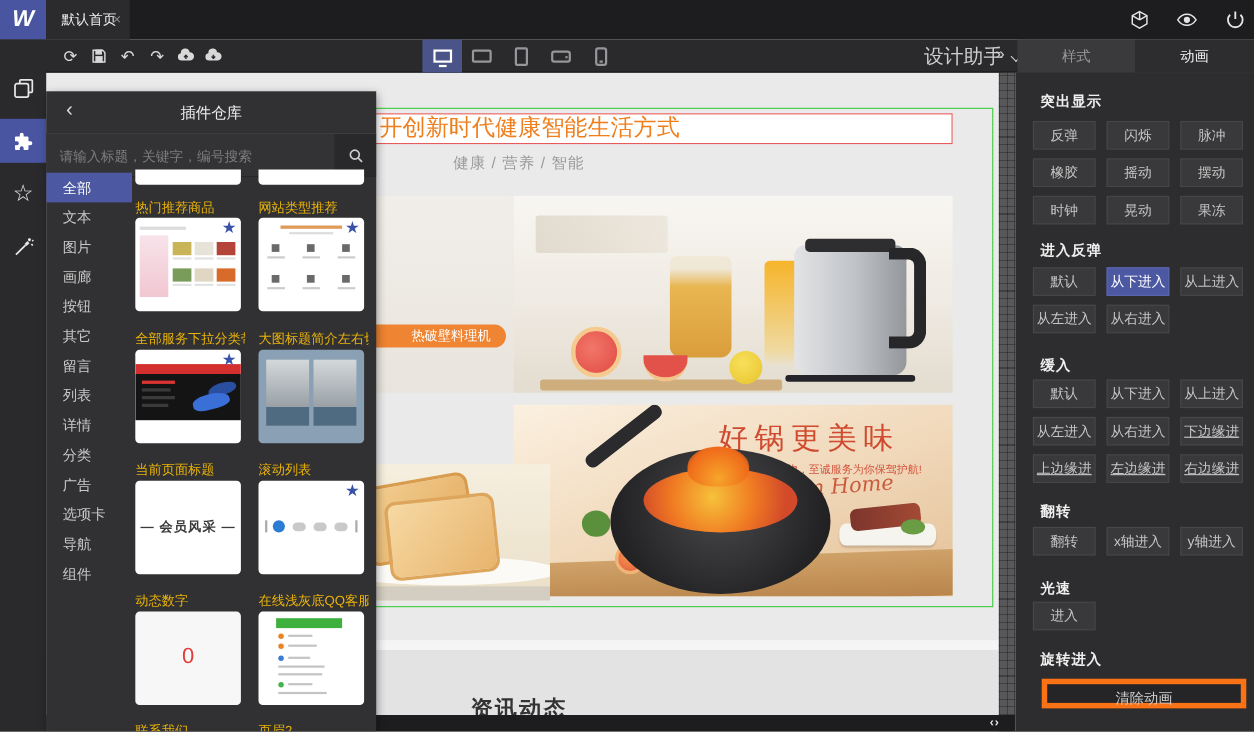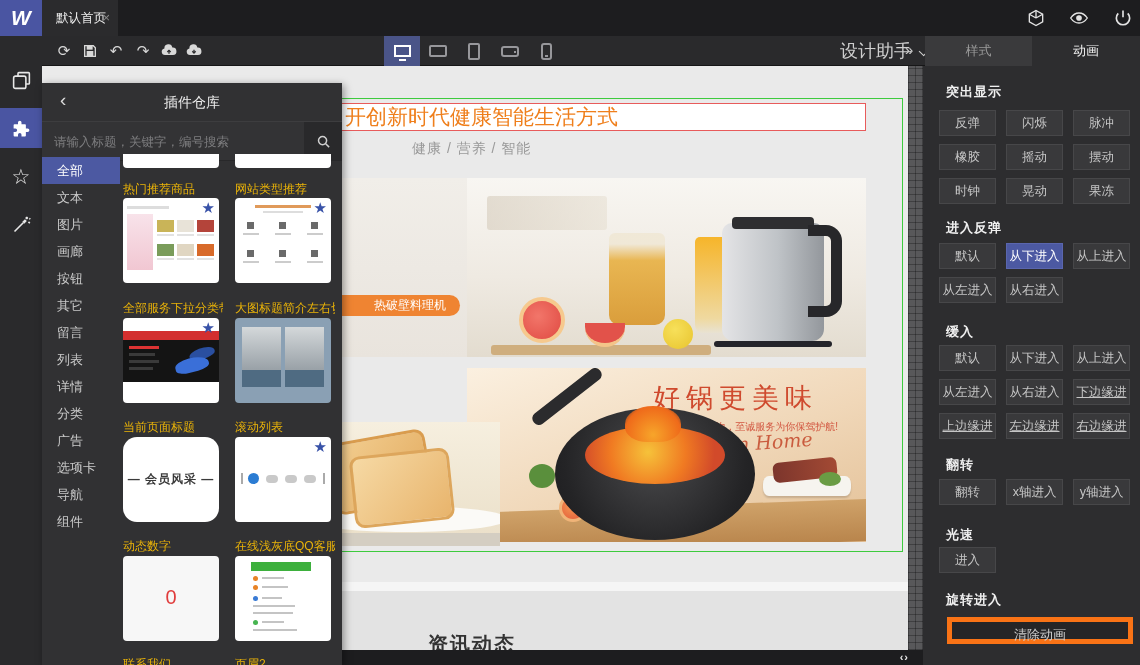--- a/index.html
+++ b/index.html
@@ -433,21 +433,21 @@
         <div class="tile" style="left:7px;">
             <div class="capb"></div>
           </div>
         <div class="tile" style="left:50px;">
             <div class="capb"></div>
           </div>
       </div>
 
       <div class="clabel" style="left:3px;top:262px;">当前页面标题</div>
       <div class="clabel" style="left:115px;top:262px;">滚动列表</div>
-      <div class="card c5" style="left:3px;top:280px;border-radius:14px;">
+      <div class="card c5" style="left:3px;top:280px;">
         <div class="mini c5-txt">— 会员风采 —</div>
       </div>
       <div class="card c6" style="left:115px;top:280px;">
         <div class="p mini" style="left:6px;"></div>
         <div class="dotb mini" style="left:13px;"></div>
         <div class="dotg mini" style="left:31px;"></div>
         <div class="dotg mini" style="left:50px;"></div>
         <div class="dotg mini" style="left:69px;"></div>
         <div class="p mini" style="left:88px;"></div>
         <span class="cstar">★</span>

